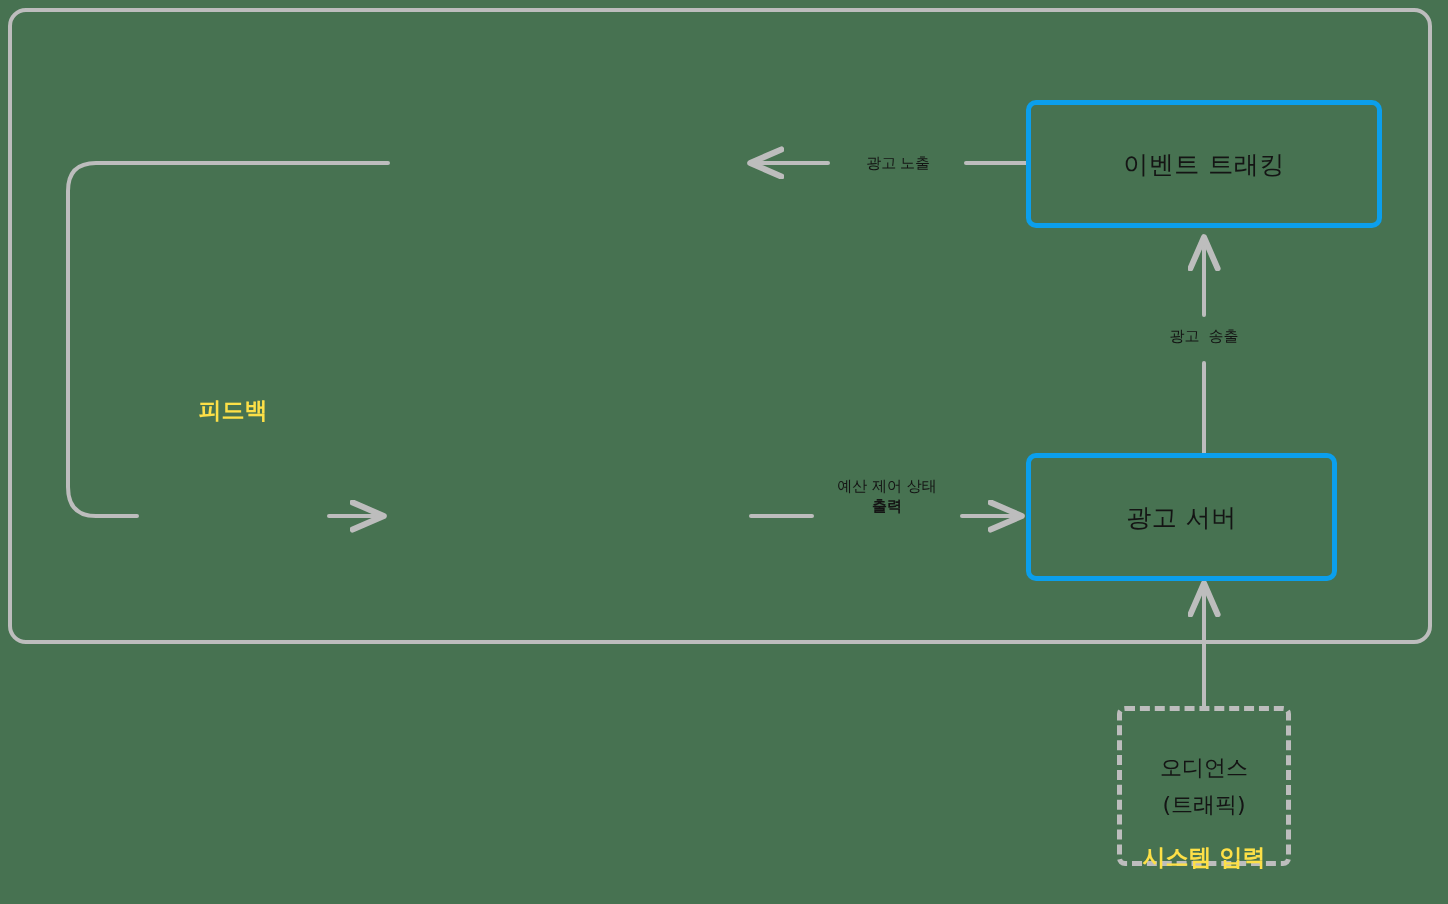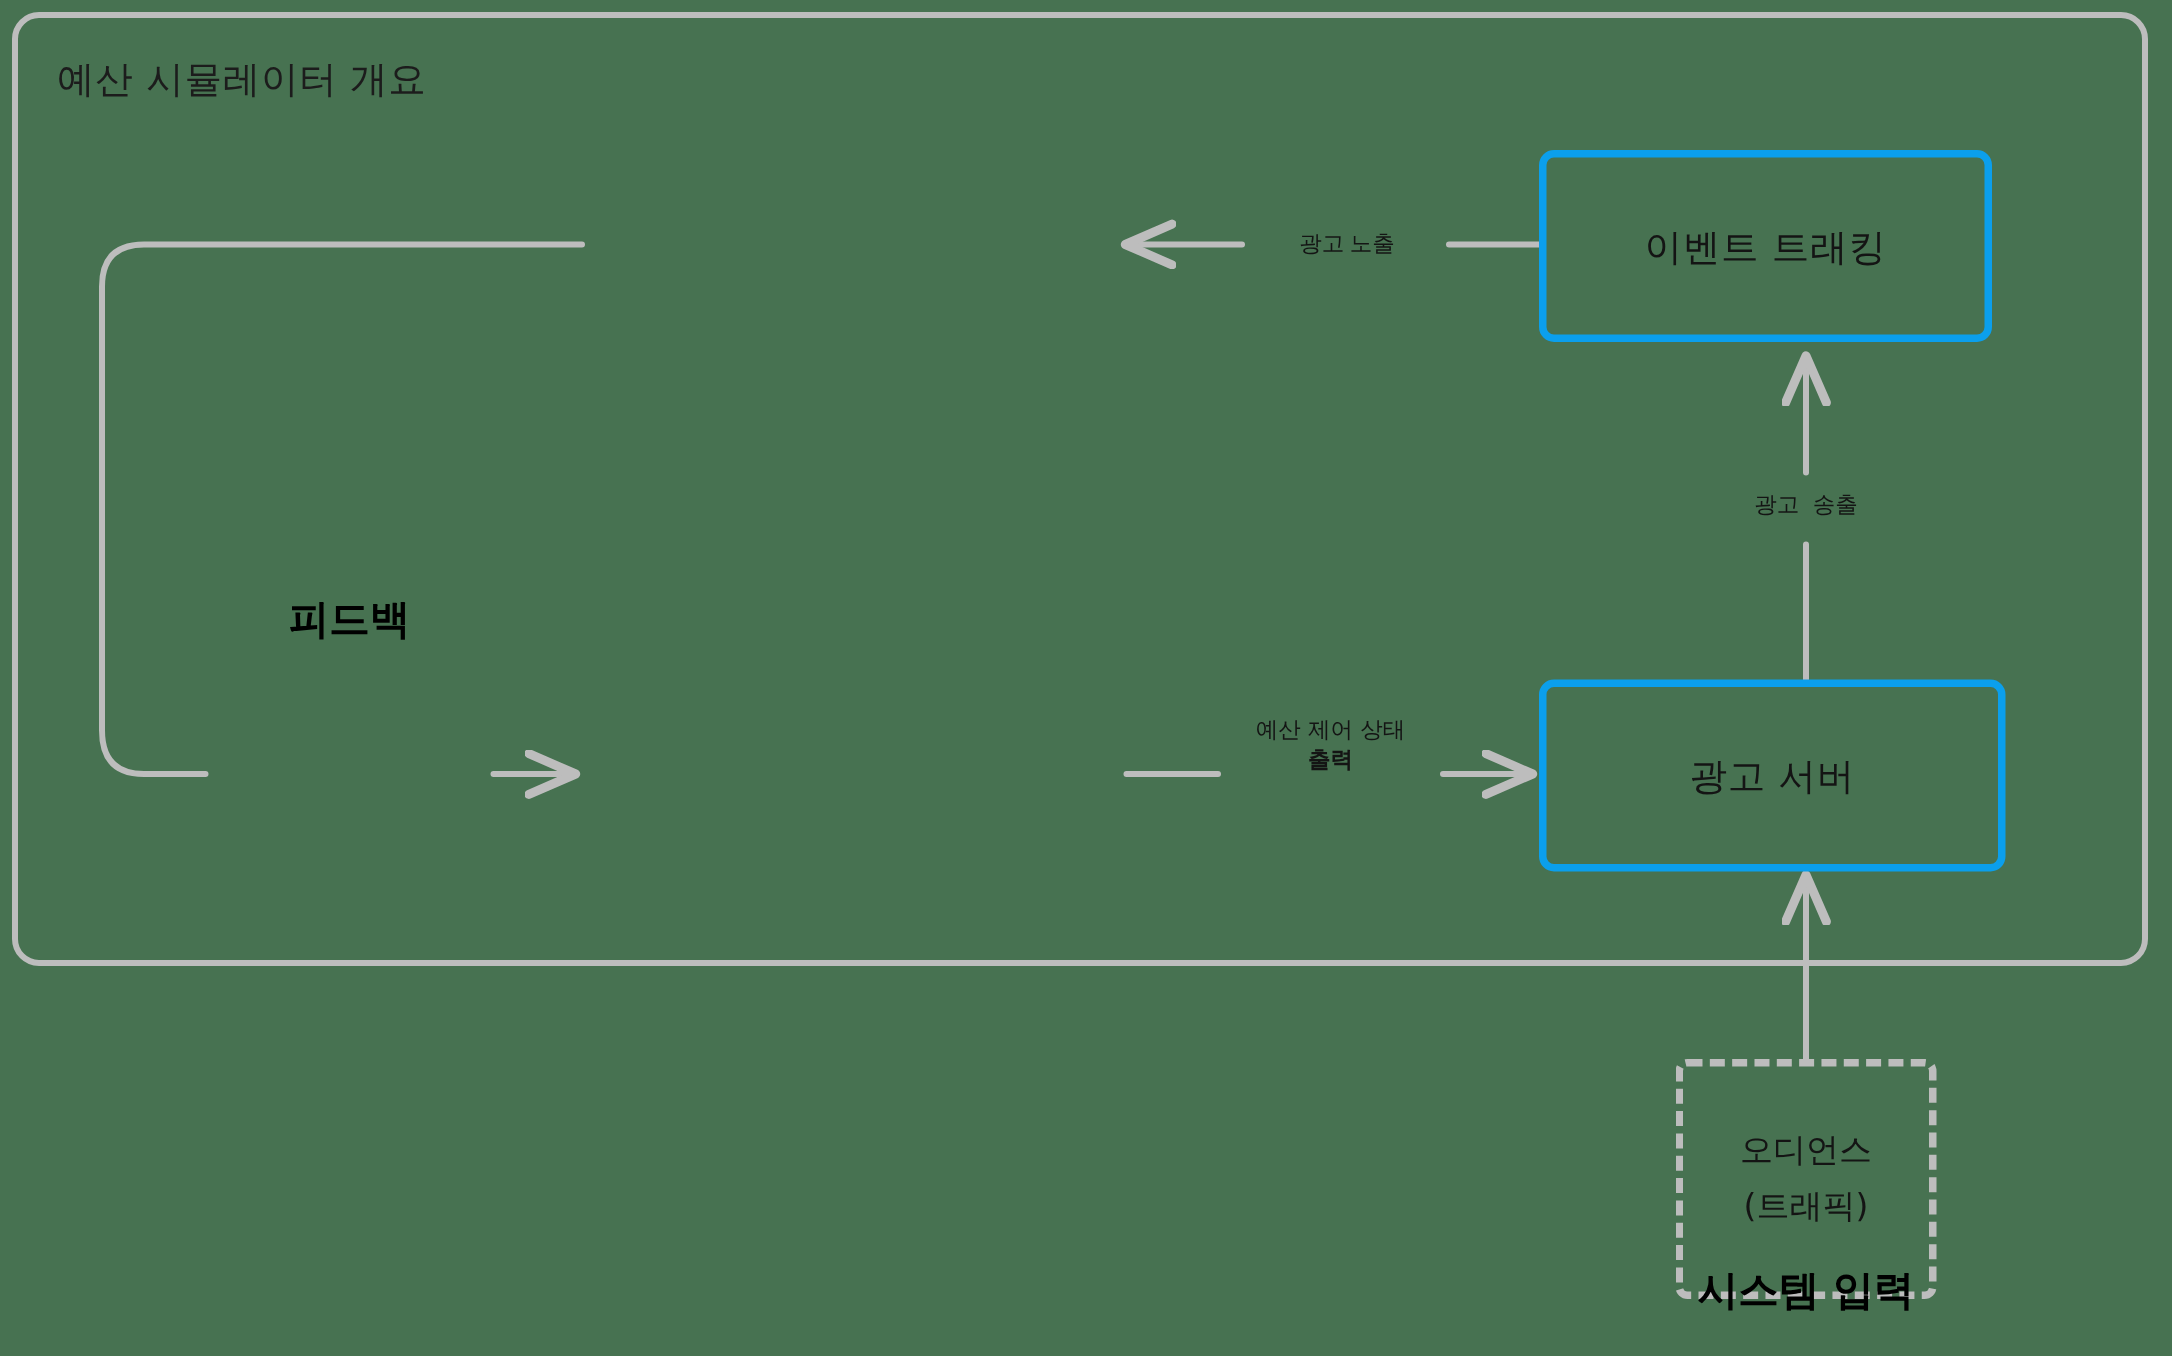--- a/index.html
+++ b/index.html
@@ -70,23 +70,23 @@
     font-size: 17px;
     line-height: 1.55;
     white-space: nowrap;
   }
   .dashed-node.audience .line {
     font-size: 22px;
     line-height: 1.7;
   }
   .group-caption {
     position: absolute;
-    font-size: 27px;
+    font-size: 23px;
     font-weight: bold;
-    color: #000000;
+    color: #fde047;
     white-space: nowrap;
     text-align: center;
   }
   .edge-label {
     position: absolute;
     color: #141414;
     white-space: nowrap;
     text-align: center;
     line-height: 1.35;
   }
@@ -103,21 +103,20 @@
     font-size: 15px;
   }
 </style>
 </head>
 <body>
 
 <div id="stage">
 
   <div class="outer-frame"></div>
 
-  <div class="diagram-title">예산 시뮬레이터 개요</div>
 
   <svg id="edges" viewBox="0 0 1448 904" xmlns="http://www.w3.org/2000/svg">
     <defs>
       <marker id="arrowhead" markerWidth="10" markerHeight="10" refX="8.2" refY="4" orient="auto" markerUnits="strokeWidth">
         <path d="M0.6,0.6 L8.4,4 L0.6,7.4" fill="none" stroke="#bdbdbd" stroke-width="1.5" stroke-linecap="round" stroke-linejoin="round"></path>
       </marker>
     </defs>
 
     <g>
       <path d="M1026,163 L966,163" fill="none" stroke="#bdbdbd" stroke-width="4" stroke-linecap="round"></path>
@@ -141,21 +140,21 @@
     <g>
       <path d="M388,163 L96,163 Q68,163 68,191 L68,487 Q68,516 96,516 L137,516" fill="none" stroke="#bdbdbd" stroke-width="4" stroke-linecap="round"></path>
     </g>
 
     <g>
       <path d="M1204,706 L1204,584" fill="none" stroke="#bdbdbd" stroke-width="4" stroke-linecap="round" marker-end="url(#arrowhead)"></path>
     </g>
   </svg>
 
 
-  <div class="node" style="left:1026px; top:100px; width:302px; height:128px;">
+  <div class="node" style="left:1026px; top:100px; width:356px; height:128px;">
     <span>이벤트 트래킹</span>
   </div>
 
 
   <div class="node" style="left:1026px; top:453px; width:311px; height:128px;">
     <span>광고 서버</span>
   </div>
 
   <div class="group-caption" style="left:137px; top:395px; width:192px;">피드백</div>
 

